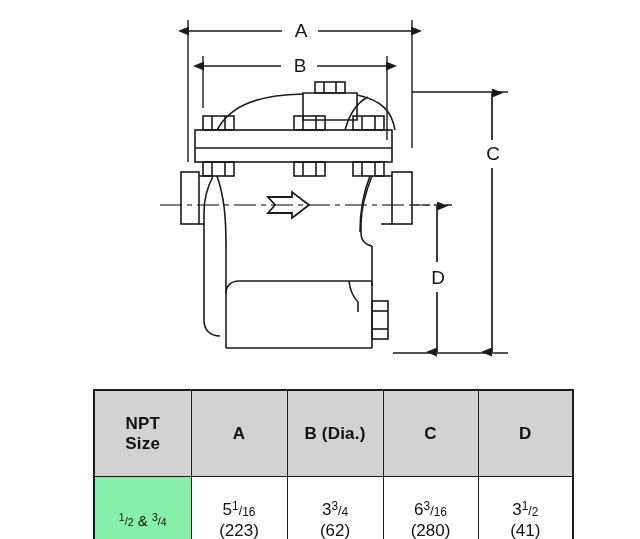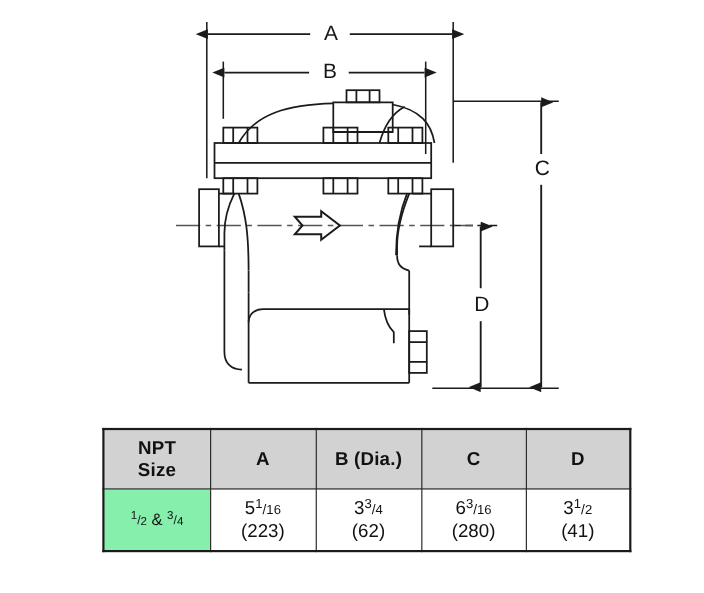--- a/index.html
+++ b/index.html
@@ -36,21 +36,21 @@
   table.spec{
     border-collapse:collapse;
     width:479px;
     table-layout:fixed;
     border:2px solid #1b1b1b;
   }
   table.spec th, table.spec td{
     border:1px solid #1b1b1b;
     text-align:center;
     vertical-align:middle;
-    padding:0;
+    padding:16px;
   }
   table.spec thead th{
     background:#d2d2d2;
     height:53px;
     font-size:17px;
     font-weight:bold;
     font-family:"Liberation Sans", sans-serif;
     letter-spacing:.2px;
     color:#111;
     line-height:1.12;

